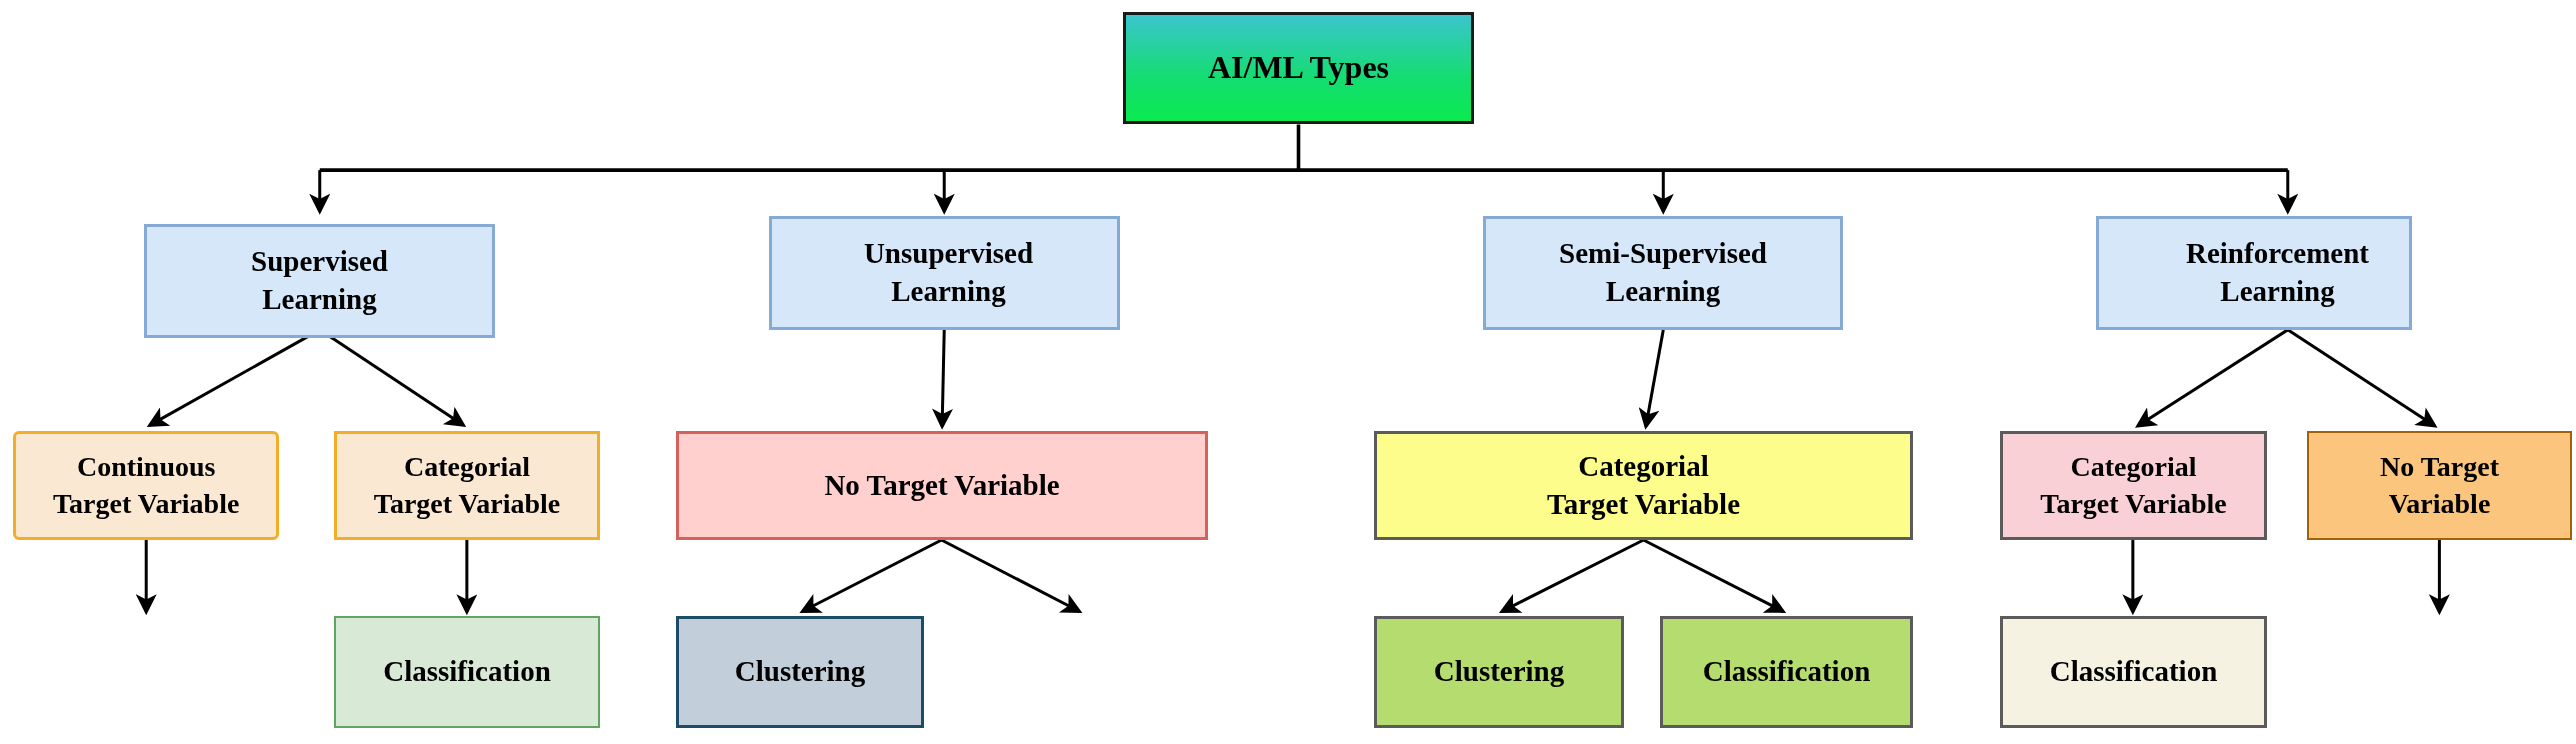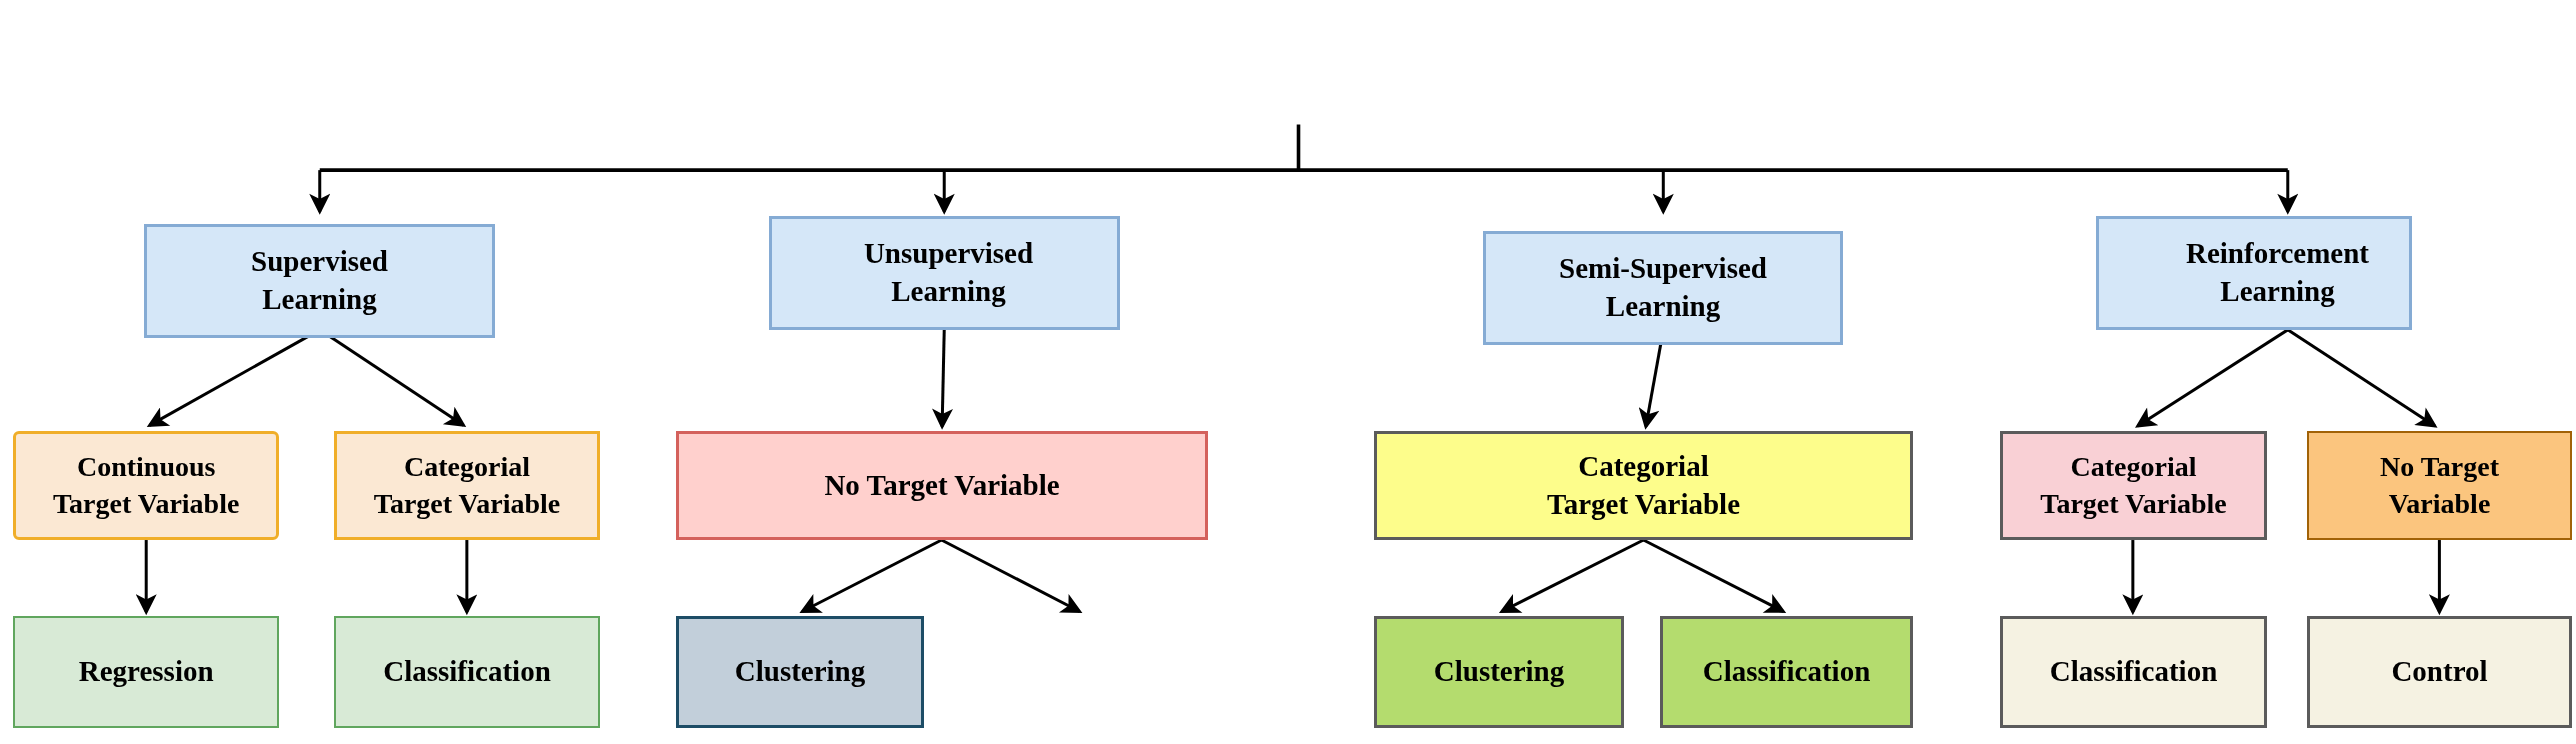--- a/index.html
+++ b/index.html
@@ -69,44 +69,43 @@
     <path class="edge" marker-end="url(#arw)" d="M2770 549 L2741 710"></path>
     <path class="edge" marker-end="url(#arw)" d="M2737 899 L2501 1018"></path>
     <path class="edge" marker-end="url(#arw)" d="M2737 899 L2970 1018"></path>
 
     <path class="edge" marker-end="url(#arw)" d="M3810 549 L3560 709"></path>
     <path class="edge" marker-end="url(#arw)" d="M3810 549 L4055 709"></path>
     <path class="edge" marker-end="url(#arw)" d="M3552 899 L3552 1019"></path>
     <path class="edge" marker-end="url(#arw)" d="M4062.5 899 L4062.5 1019"></path>
   </svg>
 
+  <div class="node root" style="left:1123px;top:12px;width:351px;height:112px;">AI/ML Types</div>
 
   <div class="node lvl1" style="left:144px;top:224px;width:351px;height:114px;">Supervised
 Learning</div>
   <div class="node lvl1" style="left:769px;top:216px;width:351px;height:114px;padding-left:8px;">Unsupervised
 Learning</div>
-  <div class="node lvl1" style="left:1483px;top:216px;width:360px;height:114px;margin-top:15px;">Semi-Supervised
+  <div class="node lvl1" style="left:1483px;top:216px;width:360px;height:114px;">Semi-Supervised
 Learning</div>
   <div class="node lvl1" style="left:2096px;top:216px;width:316px;height:114px;padding-left:47px;">Reinforcement
 Learning</div>
 
   <div class="node peach" style="left:13.2px;top:431px;width:266px;height:109px;border-radius:6px;">Continuous
 Target Variable</div>
   <div class="node peach" style="left:334px;top:431px;width:266px;height:109px;">Categorial
 Target Variable</div>
   <div class="node pinkred" style="left:676px;top:431px;width:532px;height:109px;">No Target Variable</div>
   <div class="node yellow" style="left:1374px;top:431px;width:539px;height:109px;">Categorial
 Target Variable</div>
   <div class="node rlpink" style="left:2000px;top:431px;width:267px;height:109px;">Categorial
 Target Variable</div>
   <div class="node rlorange" style="left:2307px;top:431px;width:265px;height:109px;">No Target
 Variable</div>
 
-  <div class="node greenlight" style="left:13.2px;top:616px;width:266px;height:112px;">Regression</div>
   <div class="node greenlight" style="left:334px;top:616px;width:266px;height:112px;">Classification</div>
   <div class="node bluegray" style="left:676px;top:616px;width:248px;height:112px;">Clustering</div>
   <div class="node lime" style="left:1374px;top:616px;width:250px;height:112px;">Clustering</div>
   <div class="node lime" style="left:1660px;top:616px;width:253px;height:112px;">Classification</div>
   <div class="node cream" style="left:2000px;top:616px;width:267px;height:112px;">Classification</div>
-  <div class="node cream" style="left:2307px;top:616px;width:265px;height:112px;">Control</div>
 
 </div>
 
 
 </body></html>

